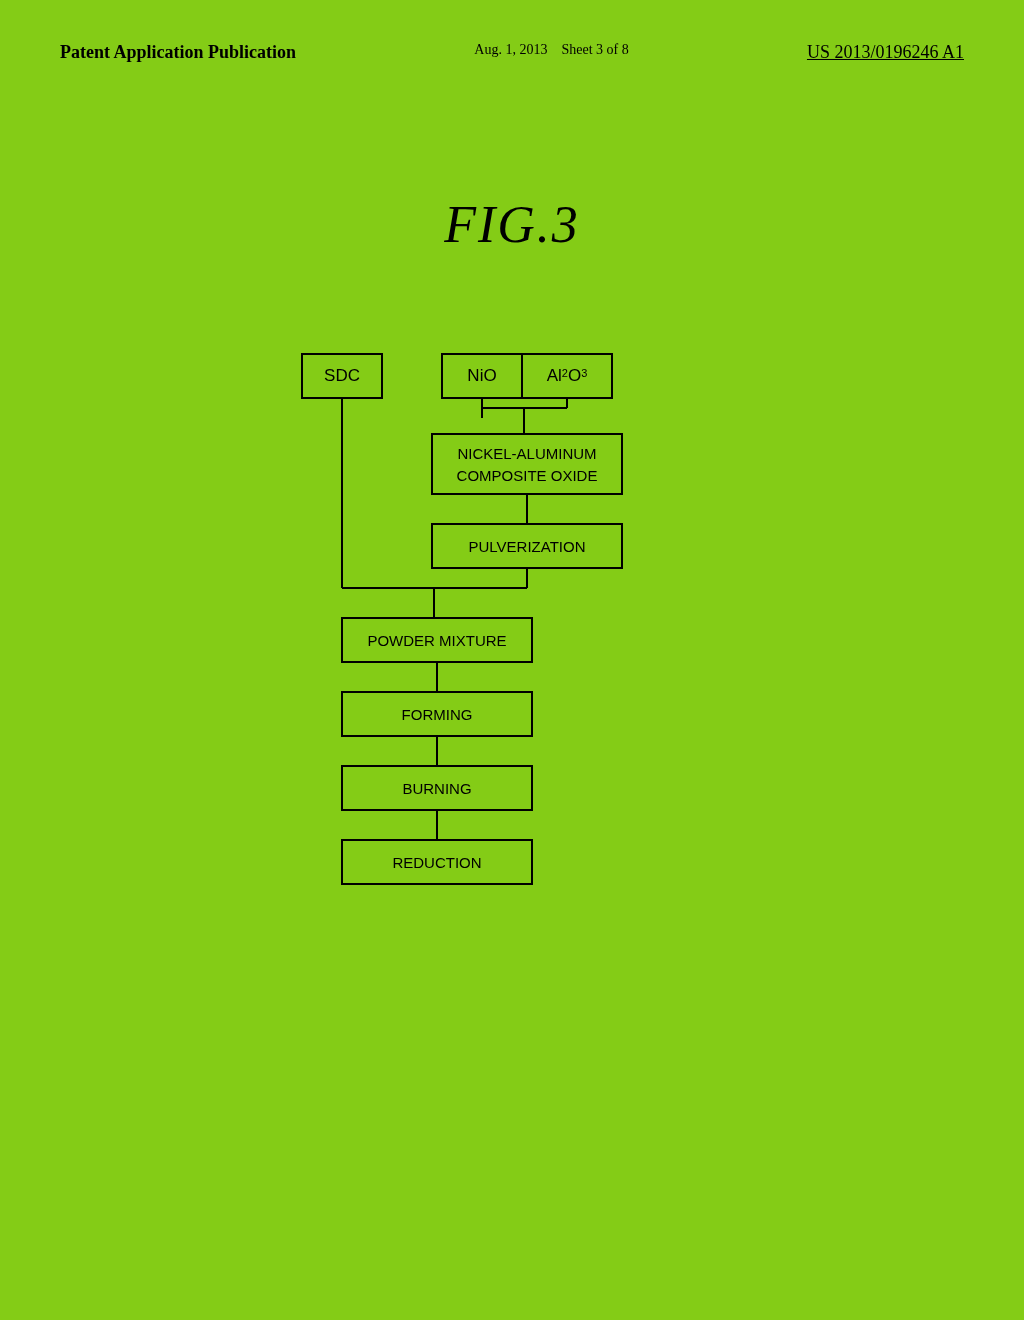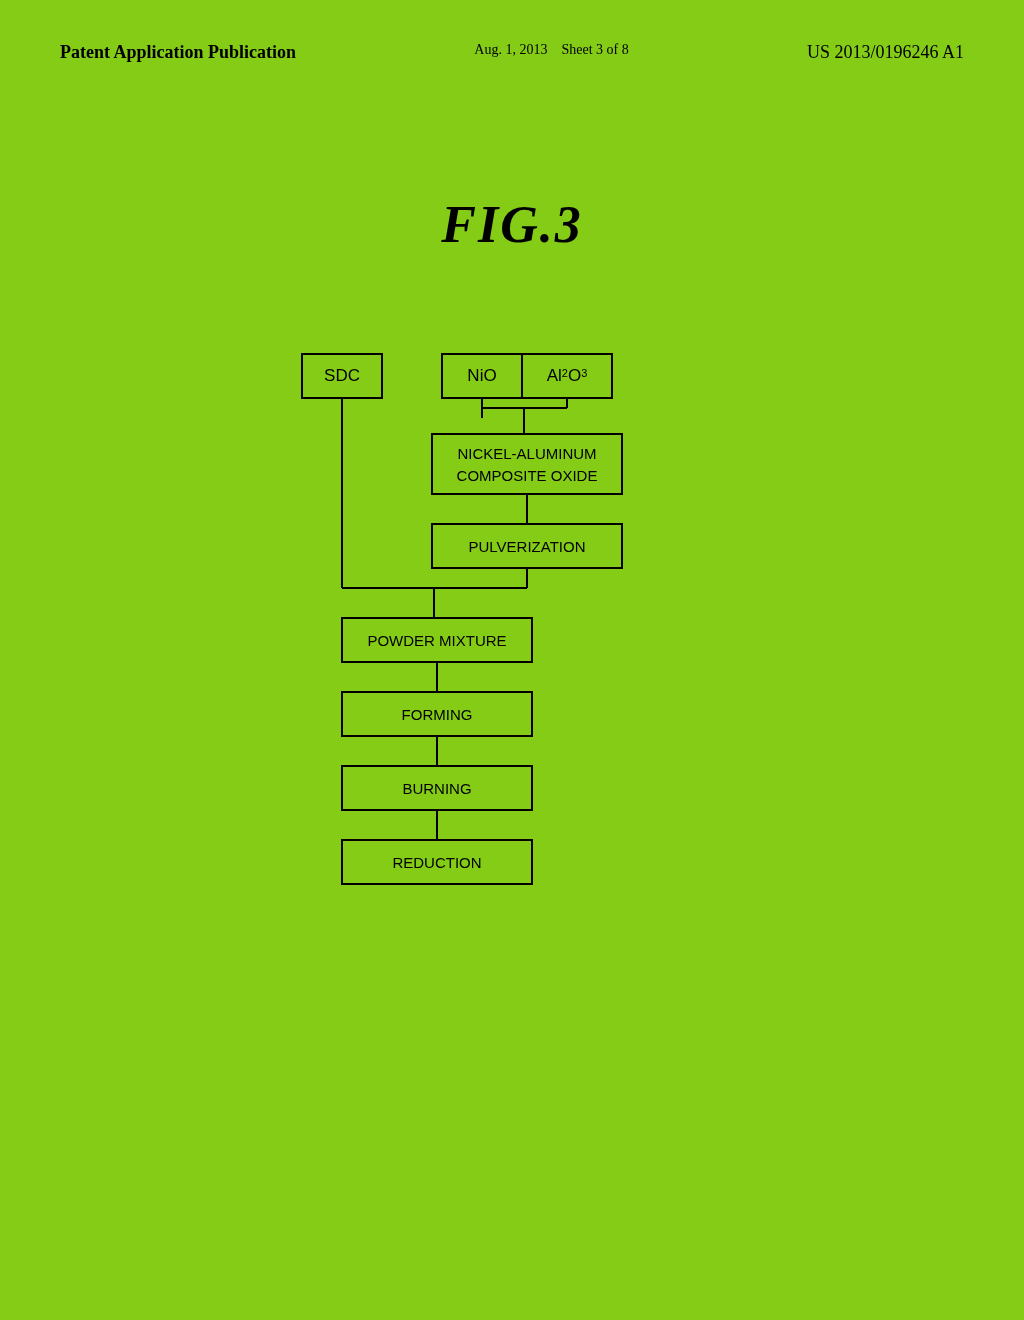--- a/index.html
+++ b/index.html
@@ -44,27 +44,28 @@
     .header-center {
       font-size: 14px;
       line-height: 1.4;
       text-align: right;
     }
 
     .header-right {
       font-size: 18px;
       line-height: 1.4;
       text-align: right;
+      text-decoration: underline;
     }
 
     .figure-title {
       text-align: center;
       font-size: 52px;
       font-style: italic;
-      font-weight: bold;
+      font-weight: normal;
       margin-top: 120px;
       margin-bottom: 80px;
       letter-spacing: 2px;
     }
 
     
     .diagram-svg-container {
       margin: 0 auto;
       display: flex;
       justify-content: center;

